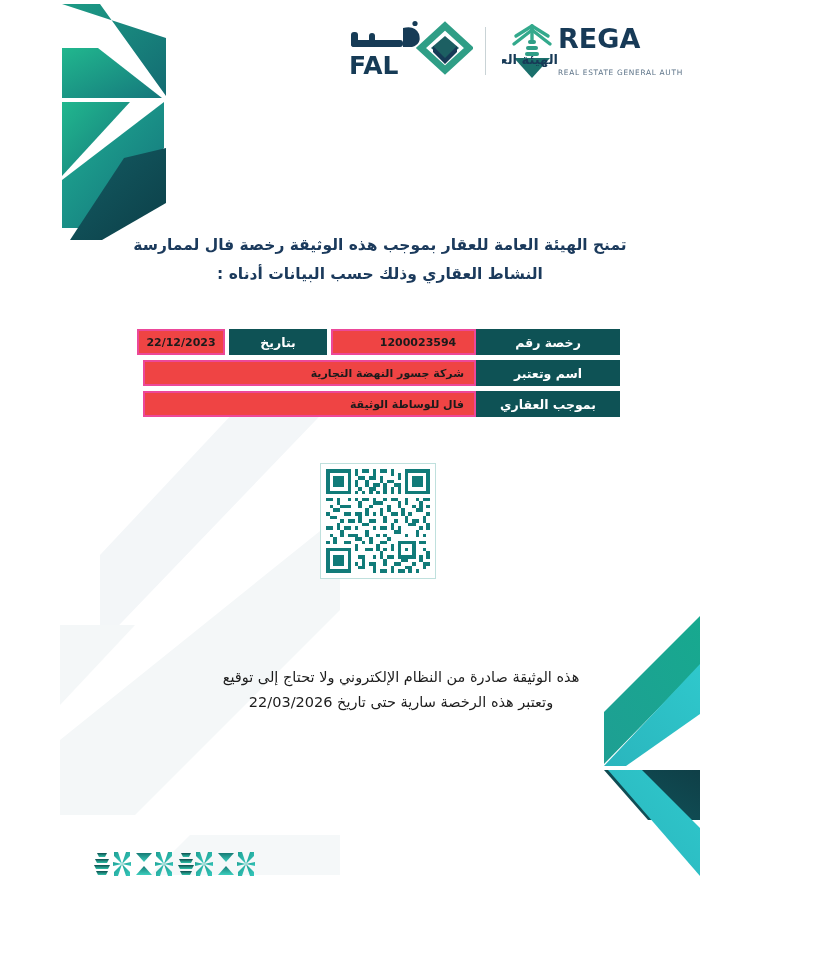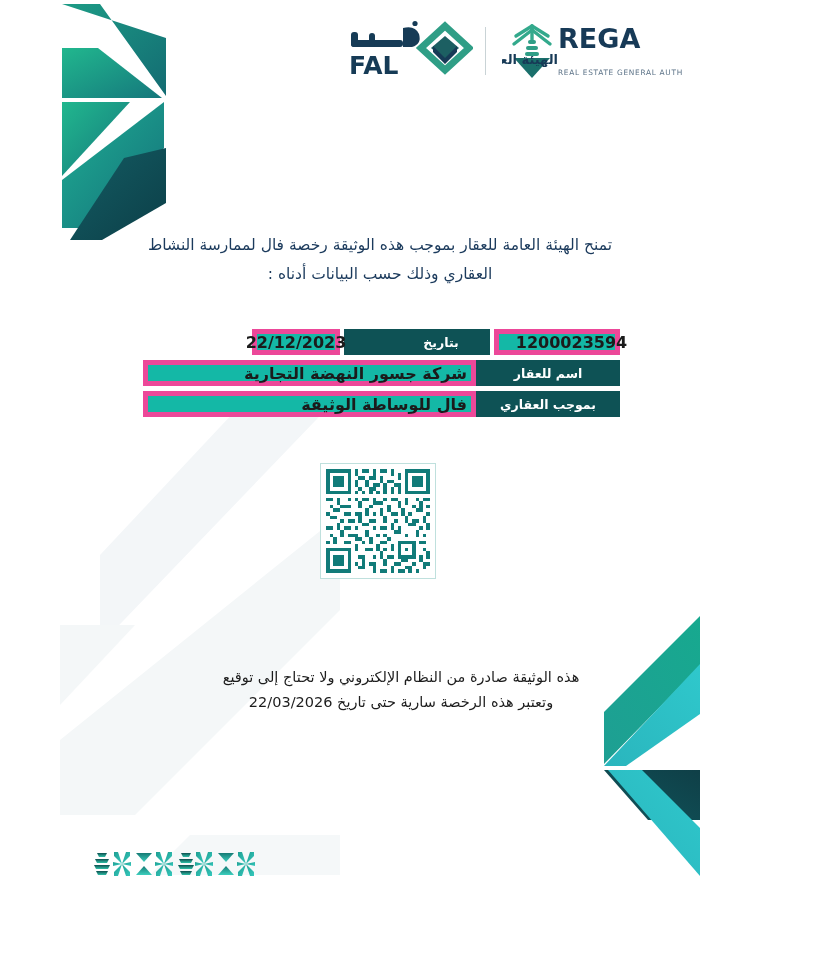--- a/index.html
+++ b/index.html
@@ -68,21 +68,21 @@
   
   .heading {
     position: absolute;
     left: 131px;
     top: 231px;
     width: 498px;
     direction: rtl;
     text-align: center;
     color: #1b3a5c;
     font-size: 15.5px;
-    font-weight: normal;
+    font-weight: bold;
     line-height: 1.85;
     letter-spacing: 0;
   }
 
   
   .table {
     position: absolute;
     left: 138px;
     top: 329px;
     width: 482px;
@@ -98,41 +98,41 @@
     background: #0e5255;
     color: #ffffff;
     font-size: 12.5px;
     font-weight: bold;
     display: flex;
     align-items: center;
     justify-content: center;
     flex: none;
   }
   .cell-val {
-    background: #14b8a6;
-    border: 5px solid #ec4899;
+    background: #ef4444;
+    border: 2px solid #ec4899;
     color: #1b1b1b;
-    font-size: 16px;
+    font-size: 11px;
     font-weight: bold;
     display: flex;
     align-items: center;
     box-sizing: border-box;
     flex: none;
   }
   .cell-val.rtl-end {
     justify-content: flex-start;
-    padding-right: 4px;
+    padding-right: 10px;
   }
   .cell-val.center {
     justify-content: center;
   }
 
   .w-head-1 { width: 144px; }
-  .w-val-1  { width: 126px; padding-left: 29px; }
-  .w-head-2 { width: 98px; margin-right: 4px; padding-left: 48px; }
+  .w-val-1  { width: 145px; padding-left: 29px; }
+  .w-head-2 { width: 98px; margin-right: 4px; }
   .w-val-2  { width: 88px; margin-right: 4px; }
   .w-head-full { width: 144px; }
   .w-val-full  { width: 333px; }
 
   
   .qr-wrap {
     position: absolute;
     left: 320px;
     top: 463px;
     width: 116px;
@@ -282,27 +282,28 @@
         <text x="56" y="55">REAL ESTATE GENERAL AUTHORITY</text>
       </g>
     </svg>
   </div>
 
   <div class="heading">تمنح الهيئة العامة للعقار بموجب هذه الوثيقة رخصة فال لممارسة النشاط العقاري وذلك حسب البيانات أدناه :</div>
 
   <div class="table">
 
     <div class="trow">
+      <div class="cell-head w-head-1">رخصة رقم</div>
       <div class="cell-val w-val-1 center">1200023594</div>
       <div class="cell-head w-head-2">بتاريخ</div>
       <div class="cell-val w-val-2 center">22/12/2023</div>
     </div>
 
     <div class="trow">
-      <div class="cell-head w-head-full">اسم للعقار</div>
+      <div class="cell-head w-head-full">اسم وتعتبر</div>
       <div class="cell-val w-val-full rtl-end">شركة جسور النهضة التجارية</div>
     </div>
 
     <div class="trow">
       <div class="cell-head w-head-full">بموجب العقاري</div>
       <div class="cell-val w-val-full rtl-end">فال للوساطة الوثيقة</div>
     </div>
   </div>
 
   <div class="qr-wrap">

